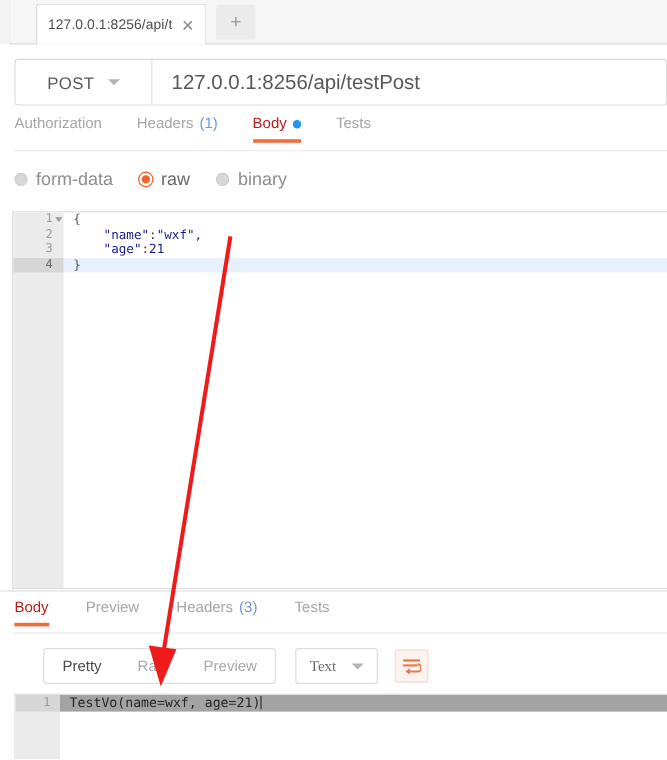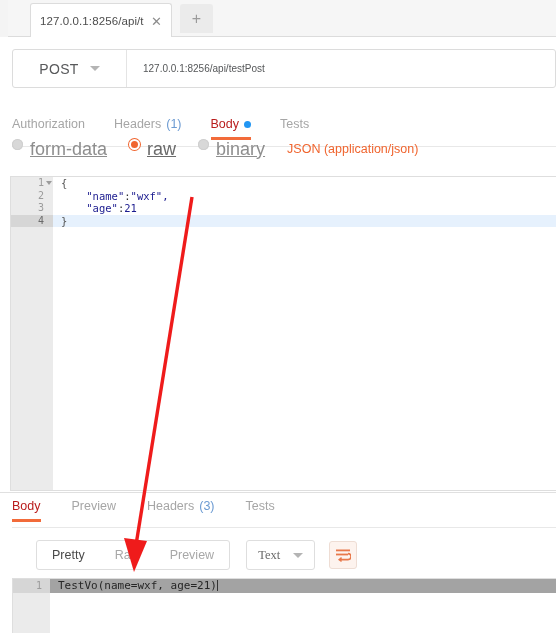--- a/index.html
+++ b/index.html
@@ -106,28 +106,28 @@
   .caret {
     width: 0; height: 0;
     border-left: 5px solid transparent;
     border-right: 5px solid transparent;
     border-top: 5px solid #b4b4b4;
   }
   .url-input {
     flex: 1;
     display: flex; align-items: center;
     padding-left: 16px;
-    font-size: 10px;
+    font-size: 17px;
     color: #555759;
     cursor: text;
   }
 
   
   .reqtabs {
-    position: absolute; left: 12px; top: 117px;
+    position: absolute; left: 12px; top: 96px;
     width: 544px; height: 29px;
     border-bottom: 1px solid #e8e8e8;
     display: flex; align-items: flex-start;
   }
   .rtab {
     position: relative;
     font-size: 12.5px;
     color: #a6a6a6;
     padding: 0 0 9px 0;
     margin-right: 29px;
@@ -151,28 +151,27 @@
     display: inline-block;
   }
 
   
   .bodytypes {
     position: absolute; left: 12px; top: 139px;
     width: 544px; height: 20px;
     display: flex; align-items: center;
   }
   .radio-opt {
-    display: flex; align-items: flex-start;
+    display: flex; align-items: center;
     gap: 7px;
     margin-right: 22px;
-    font-size: 18px;
+    font-size: 15px;
     color: #8e8e8e;
     cursor: pointer;
     white-space: nowrap;
-    text-decoration: underline;
   }
   .radio-dot {
     width: 11px; height: 11px;
     border-radius: 50%;
     background: #d8d8d8;
     box-shadow: inset 0 0 0 1px #cfcfcf;
   }
   .radio-opt.sel .radio-dot {
     background: #f0652f;
     box-shadow: inset 0 0 0 2px #ffffff, 0 0 0 1px #f0652f;
@@ -409,23 +408,20 @@
       <span>form-data</span>
     </div>
     <div class="radio-opt sel">
       <span class="radio-dot"></span>
       <span>raw</span>
     </div>
     <div class="radio-opt">
       <span class="radio-dot"></span>
       <span>binary</span>
     </div>
-    <div class="json-type">
-      <span>JSON (application/json)</span>
-    </div>
   </div>
 
   <div class="editor">
     <div class="gutter">
       <div class="gutter-line">
         <span>1</span>
         <span class="fold"></span>
       </div>
       <div class="gutter-line">
         <span>2</span>

